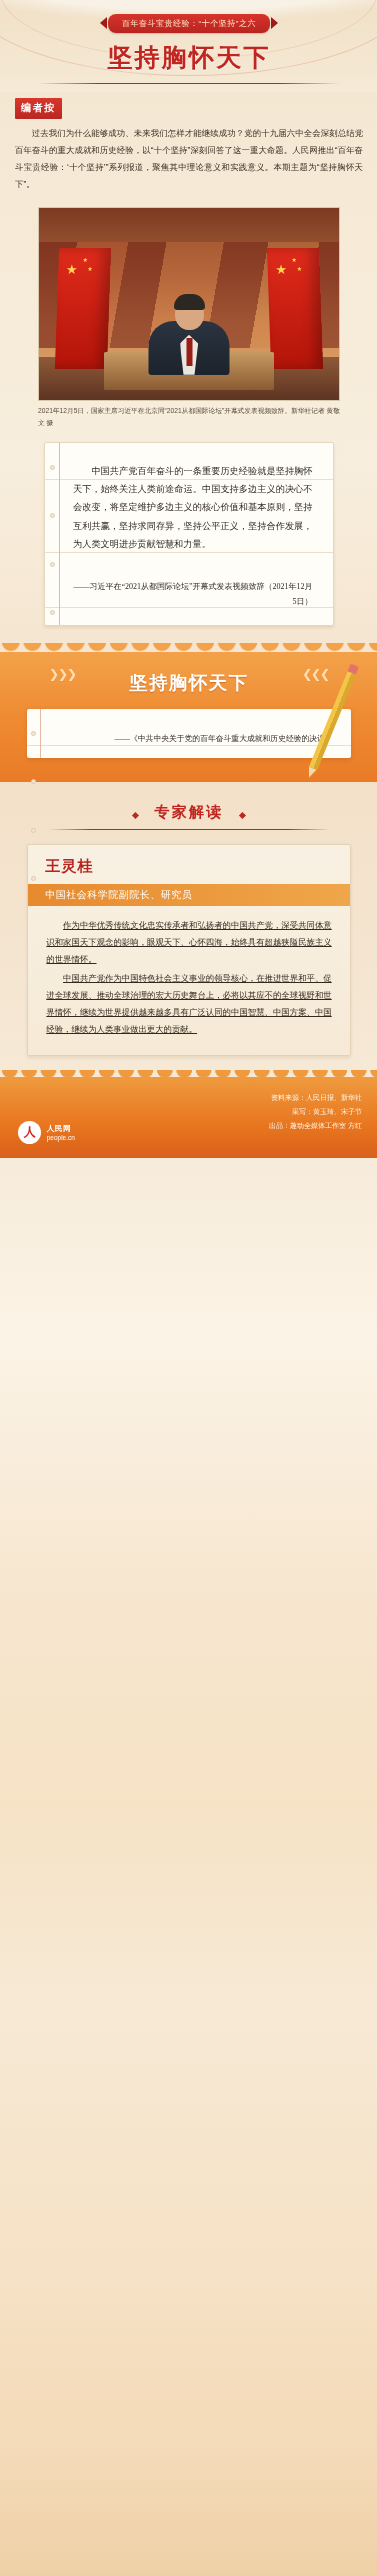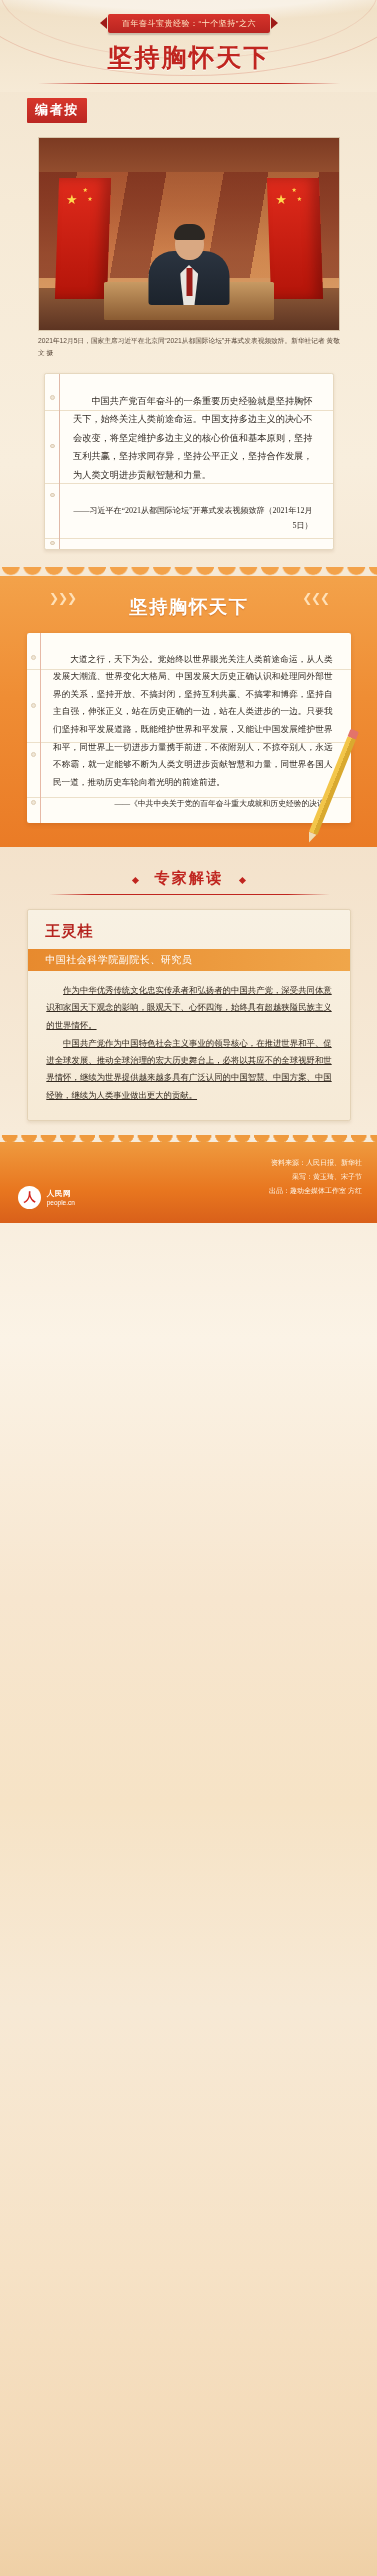--- a/index.html
+++ b/index.html
@@ -48,21 +48,21 @@
     padding-top: 14px;
     text-align: center;
   }
   .ribbon {
     display: inline-block;
     background: linear-gradient(180deg,#d7342b,#b92420);
     color: #ffe9c7;
     font-size: 8px;
     letter-spacing: 0.5px;
     padding: 3.8px 14px;
-    border-radius: 2px;
+    border-radius: 8px;
     position: relative;
     box-shadow: 0 1.1px 1.6px rgba(0,0,0,.18);
   }
   .ribbon:before, .ribbon:after {
     content: "";
     position: absolute;
     top: 3.2px;
     width: 0; height: 0;
     border-top: 6px solid transparent;
     border-bottom: 6px solid transparent;
@@ -81,25 +81,25 @@
   }
   .title-rule {
     width: 302px;
     height: 1.1px;
     margin: 8.6px auto 0;
     background: linear-gradient(90deg, rgba(192,37,31,0), #c0251f 20%, #c0251f 80%, rgba(192,37,31,0));
   }
 
   
   .editor-tag {
-    width: 60px;
-    margin: 14px auto 0 27px;
+    width: 47px;
+    margin: 14px auto 0 15px;
     background: linear-gradient(180deg,#d8372c,#bb2722);
     color: #fff;
-    font-size: 13px;
+    font-size: 10px;
     letter-spacing: 1.6px;
     text-align: center;
     padding: 3.2px 0 3.8px;
     border-radius: 1.1px;
     font-weight: bold;
   }
   .editor-body {
     margin: 6.5px 15px 0;
     font-size: 8.4px;
     line-height: 2.0;
@@ -213,21 +213,21 @@
   }
   .quote-text {
     font-size: 9.2px;
     line-height: 2.0;
     color: #2f2822;
     text-align: justify;
     text-indent: 2em;
     font-family: "Liberation Serif", serif;
   }
   .quote-src {
-    margin-top: 19px;
+    margin-top: 25px;
     font-size: 8px;
     line-height: 1.9;
     color: #2f2822;
     text-align: right;
     font-family: "Liberation Serif", serif;
   }
 
   
   .band {
     margin-top: 16px;
@@ -416,20 +416,21 @@
     <div class="arc" style="width:378px;height:135px;left:0px;top:-76px;border-color:rgba(200,60,40,.12)"></div>
   </div>
 
   <div class="header">
     <div class="ribbon">百年奋斗宝贵经验：“十个坚持”之六</div>
     <div class="main-title">坚持胸怀天下</div>
     <div class="title-rule"></div>
   </div>
 
   <div class="editor-tag">编者按</div>
+  <div class="editor-body">过去我们为什么能够成功、未来我们怎样才能继续成功？党的十九届六中全会深刻总结党百年奋斗的重大成就和历史经验，以“十个坚持”深刻回答了这一重大命题。人民网推出“百年奋斗宝贵经验：‘十个坚持’”系列报道，聚焦其中理论意义和实践意义。本期主题为“坚持胸怀天下”。</div>
 
   <div class="photo-wrap">
     <div class="photo">
       <div class="ph-wall"></div>
       <div class="ph-mountain"></div>
       <div class="ph-floor"></div>
       <div class="ph-flagL">
         <div class="ph-star">★</div>
         <div class="ph-star s2">★</div>
         <div class="ph-star s3">★</div>
@@ -464,21 +465,20 @@
 
   <div class="band">
     <div class="band-deco-l">❯❯❯</div>
     <div class="band-deco-r">❮❮❮</div>
     <div class="band-title">坚持胸怀天下</div>
     <div class="band-card">
       <div class="punch" style="top:21.6px;left:4.3px"></div>
       <div class="punch" style="top:70px;left:4.3px"></div>
       <div class="punch" style="top:119px;left:4.3px"></div>
       <div class="punch" style="top:167px;left:4.3px"></div>
-      <div class="band-text">大道之行，天下为公。党始终以世界眼光关注人类前途命运，从人类发展大潮流、世界变化大格局、中国发展大历史正确认识和处理同外部世界的关系，坚持开放、不搞封闭，坚持互利共赢、不搞零和博弈，坚持自主自强，伸张正义，站在历史正确的一边，站在人类进步的一边。只要我们坚持和平发展道路，既能维护世界和平发展，又能让中国发展维护世界和平，同世界上一切进步力量携手前进，不依附别人，不掠夺别人，永远不称霸，就一定能够不断为人类文明进步贡献智慧和力量，同世界各国人民一道，推动历史车轮向着光明的前途前进。</div>
       <div class="band-src">——《中共中央关于党的百年奋斗重大成就和历史经验的决议》</div>
       <div class="pencil"></div>
     </div>
   </div>
 
   <div class="expert-head">
     <span class="diamond"></span>
     <span class="expert-pill">专家解读</span>
     <span class="diamond"></span>
     <div class="expert-line"></div>

